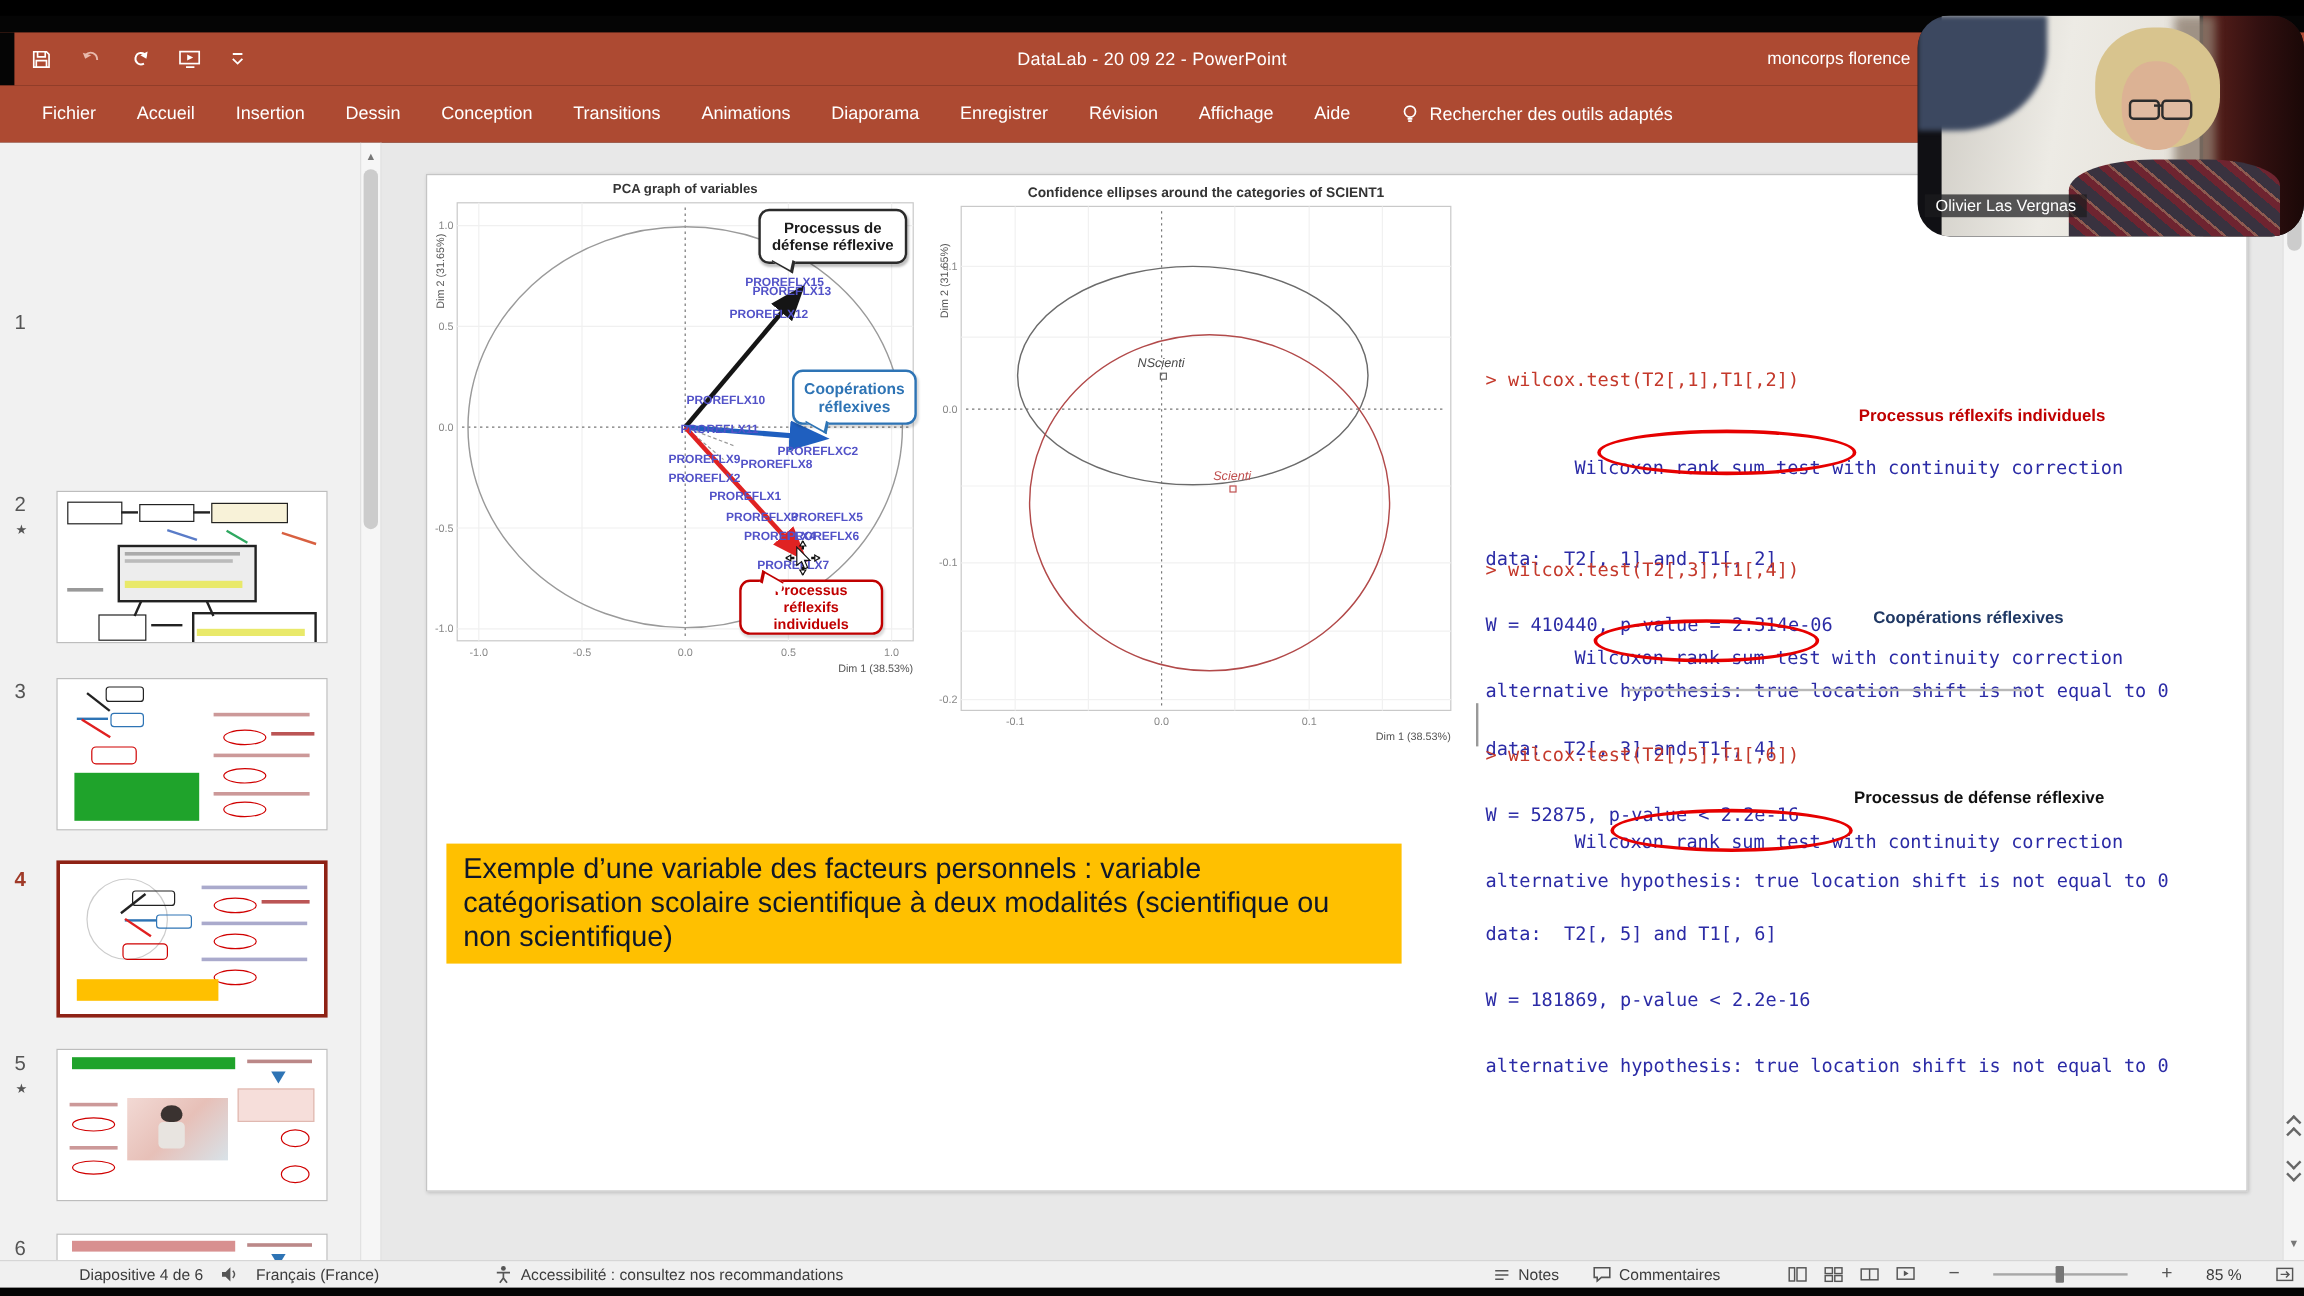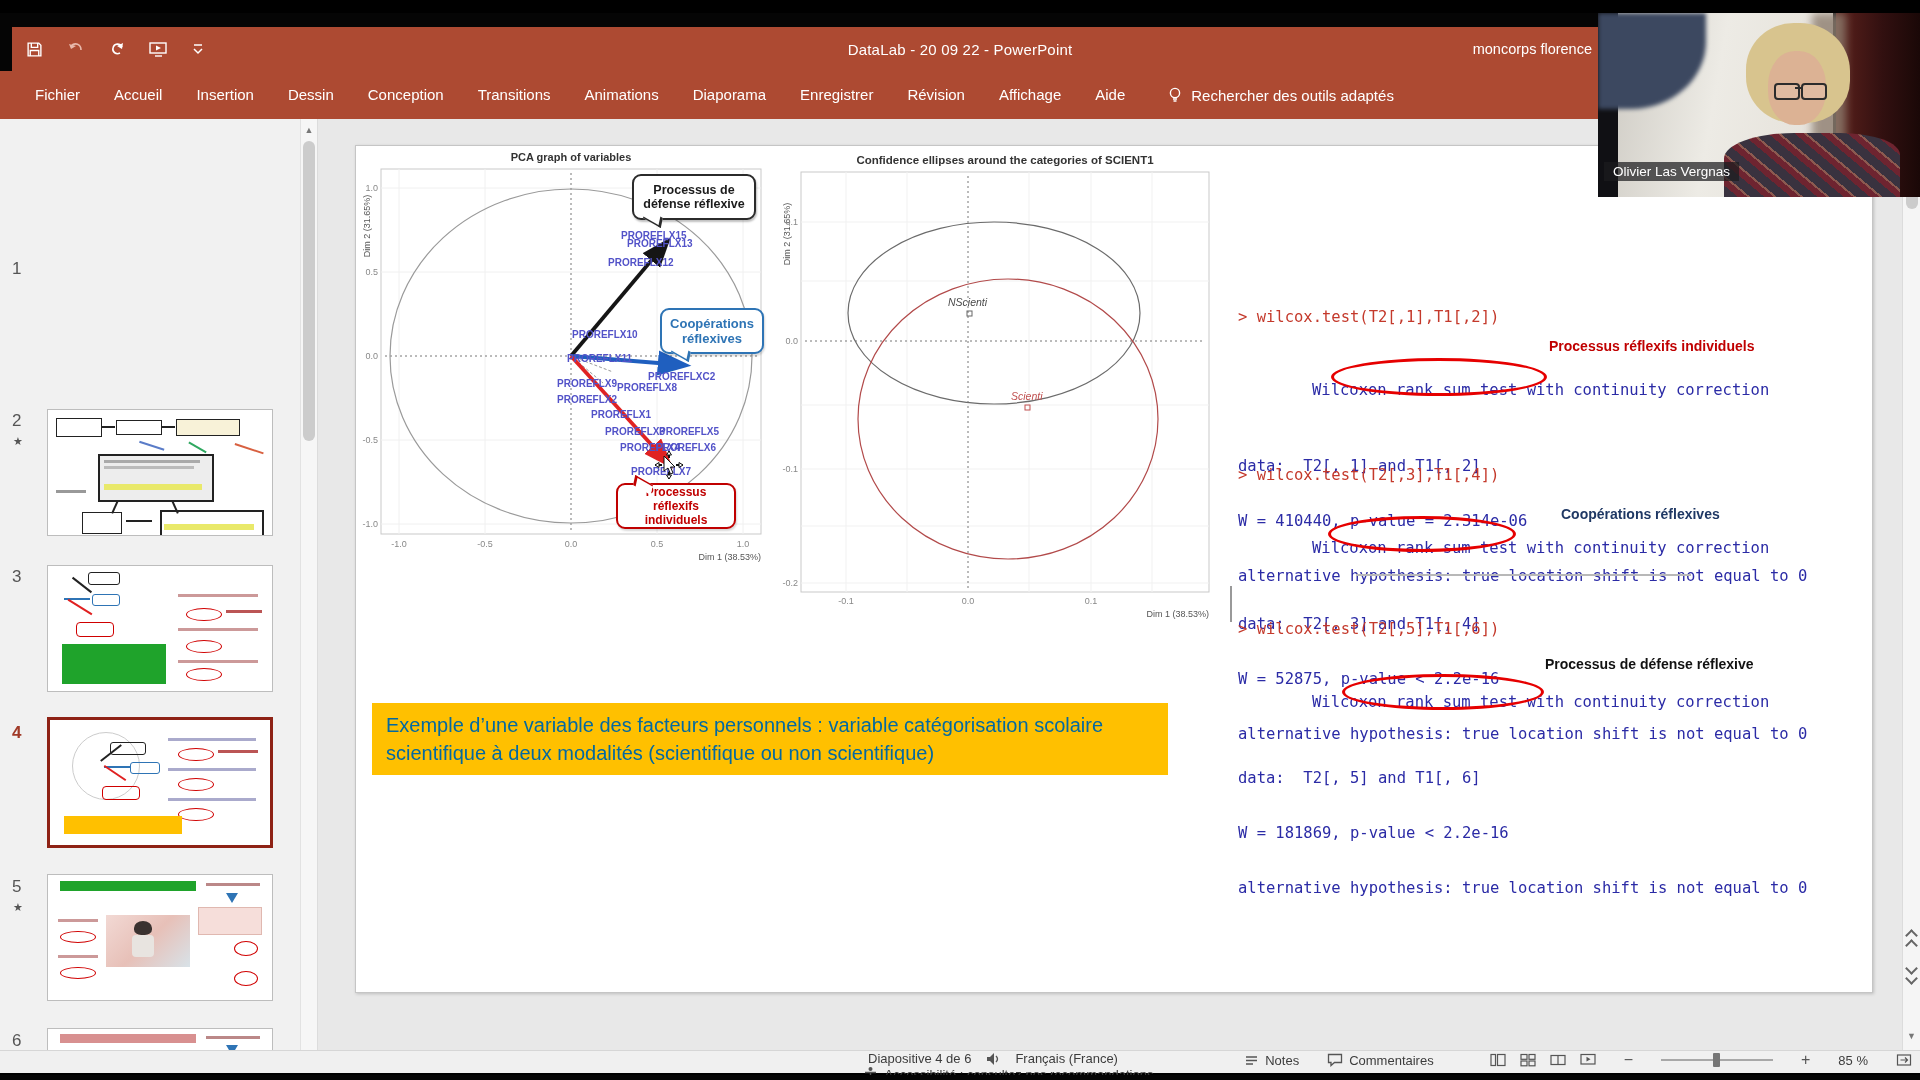--- a/index.html
+++ b/index.html
@@ -54,45 +54,45 @@
   .tail-top-red{left:18px;top:-7px;border-left:2.2px solid #C00000;border-top:2.2px solid #C00000;transform:skewX(38deg) rotate(45deg);}
 
   
   .rblock{position:absolute;left:882px;white-space:pre;}
   .rline{font-family:"DejaVu Sans Mono",monospace;font-size:15.5px;line-height:19px;color:#2B2BA6;white-space:pre;}
   .rcmd{color:#C4392B;margin-bottom:18px;}
   .rtest{padding-left:74px;margin-bottom:21px;}
   .roval{position:absolute;border:3.2px solid #E60000;border-radius:50%;z-index:5;}
   .rnote{position:absolute;font-size:14px;font-weight:bold;white-space:nowrap;z-index:6;}
 
-  .highlight-box{position:absolute;left:16px;top:557px;width:796px;background:#FFC000;color:#0369a1;
-                 font-size:20px;line-height:28px;padding:8px 14px;box-sizing:border-box;}
+  .highlight-box{position:absolute;left:16px;top:557px;width:796px;background:#FFC000;color:#0f172a;
+                 font-size:24px;line-height:28px;padding:8px 14px;box-sizing:border-box;}
 
   
   .right-scroll{position:absolute;left:1902px;top:106px;width:18px;height:931px;background:#F5F5F5;border-left:1px solid #DCDCDC;box-sizing:border-box;}
   .chev{width:7px;height:7px;border-left:2px solid #666;border-bottom:2px solid #666;margin:0 auto;}
   .chev.up{transform:rotate(135deg);}
   .chev.down{transform:rotate(-45deg);}
   .nav-btn{position:absolute;left:0;width:100%;display:flex;flex-direction:column;gap:1px;align-items:center;}
 
   
   .statusbar{position:absolute;left:0;top:1037px;width:1920px;height:23px;background:#F0F0F0;border-top:1px solid #D6D6D6;
-             box-sizing:border-box;display:flex;align-items:center;font-size:13px;color:#3C3C3C;flex-direction:column;}
+             box-sizing:border-box;display:flex;align-items:center;font-size:13px;color:#3C3C3C;}
   .sb-left{display:flex;align-items:center;gap:14px;margin-left:66px;}
   .sb-acc{display:flex;align-items:center;gap:7px;margin-left:96px;justify-content:space-between;}
   .sb-right{position:absolute;right:8px;display:flex;align-items:center;gap:28px;}
   .sb-group{display:flex;align-items:center;gap:6px;}
   .sb-views{display:flex;align-items:center;gap:14px;margin-left:28px;}
   .zoom-track{position:relative;width:112px;height:2px;background:#A8A8A8;}
   .zoom-tick{position:absolute;left:55px;top:-3px;width:2px;height:8px;background:#A8A8A8;}
   .zoom-handle{position:absolute;left:52px;top:-6px;width:7px;height:14px;background:#767676;border-radius:1px;}
   .bottom-black{position:absolute;left:0;top:1062px;width:100%;height:18px;background:#050505;}
 
   
-  .webcam{position:absolute;left:1598px;top:0;width:322px;height:184px;background:#101014;overflow:hidden;z-index:60;}
+  .webcam{position:absolute;left:1598px;top:0;width:322px;height:184px;background:#101014;overflow:hidden;z-index:60;border-radius:27px;}
   .name-tag{position:absolute;left:6px;top:149px;background:rgba(28,28,30,.72);color:#fff;font-size:13.5px;padding:2px 9px;z-index:8;}
 </style>
 </head>
 <body>
 
 <div class="screen">
 
   <div class="top-black"></div>
 
   <div class="titlebar"></div>

